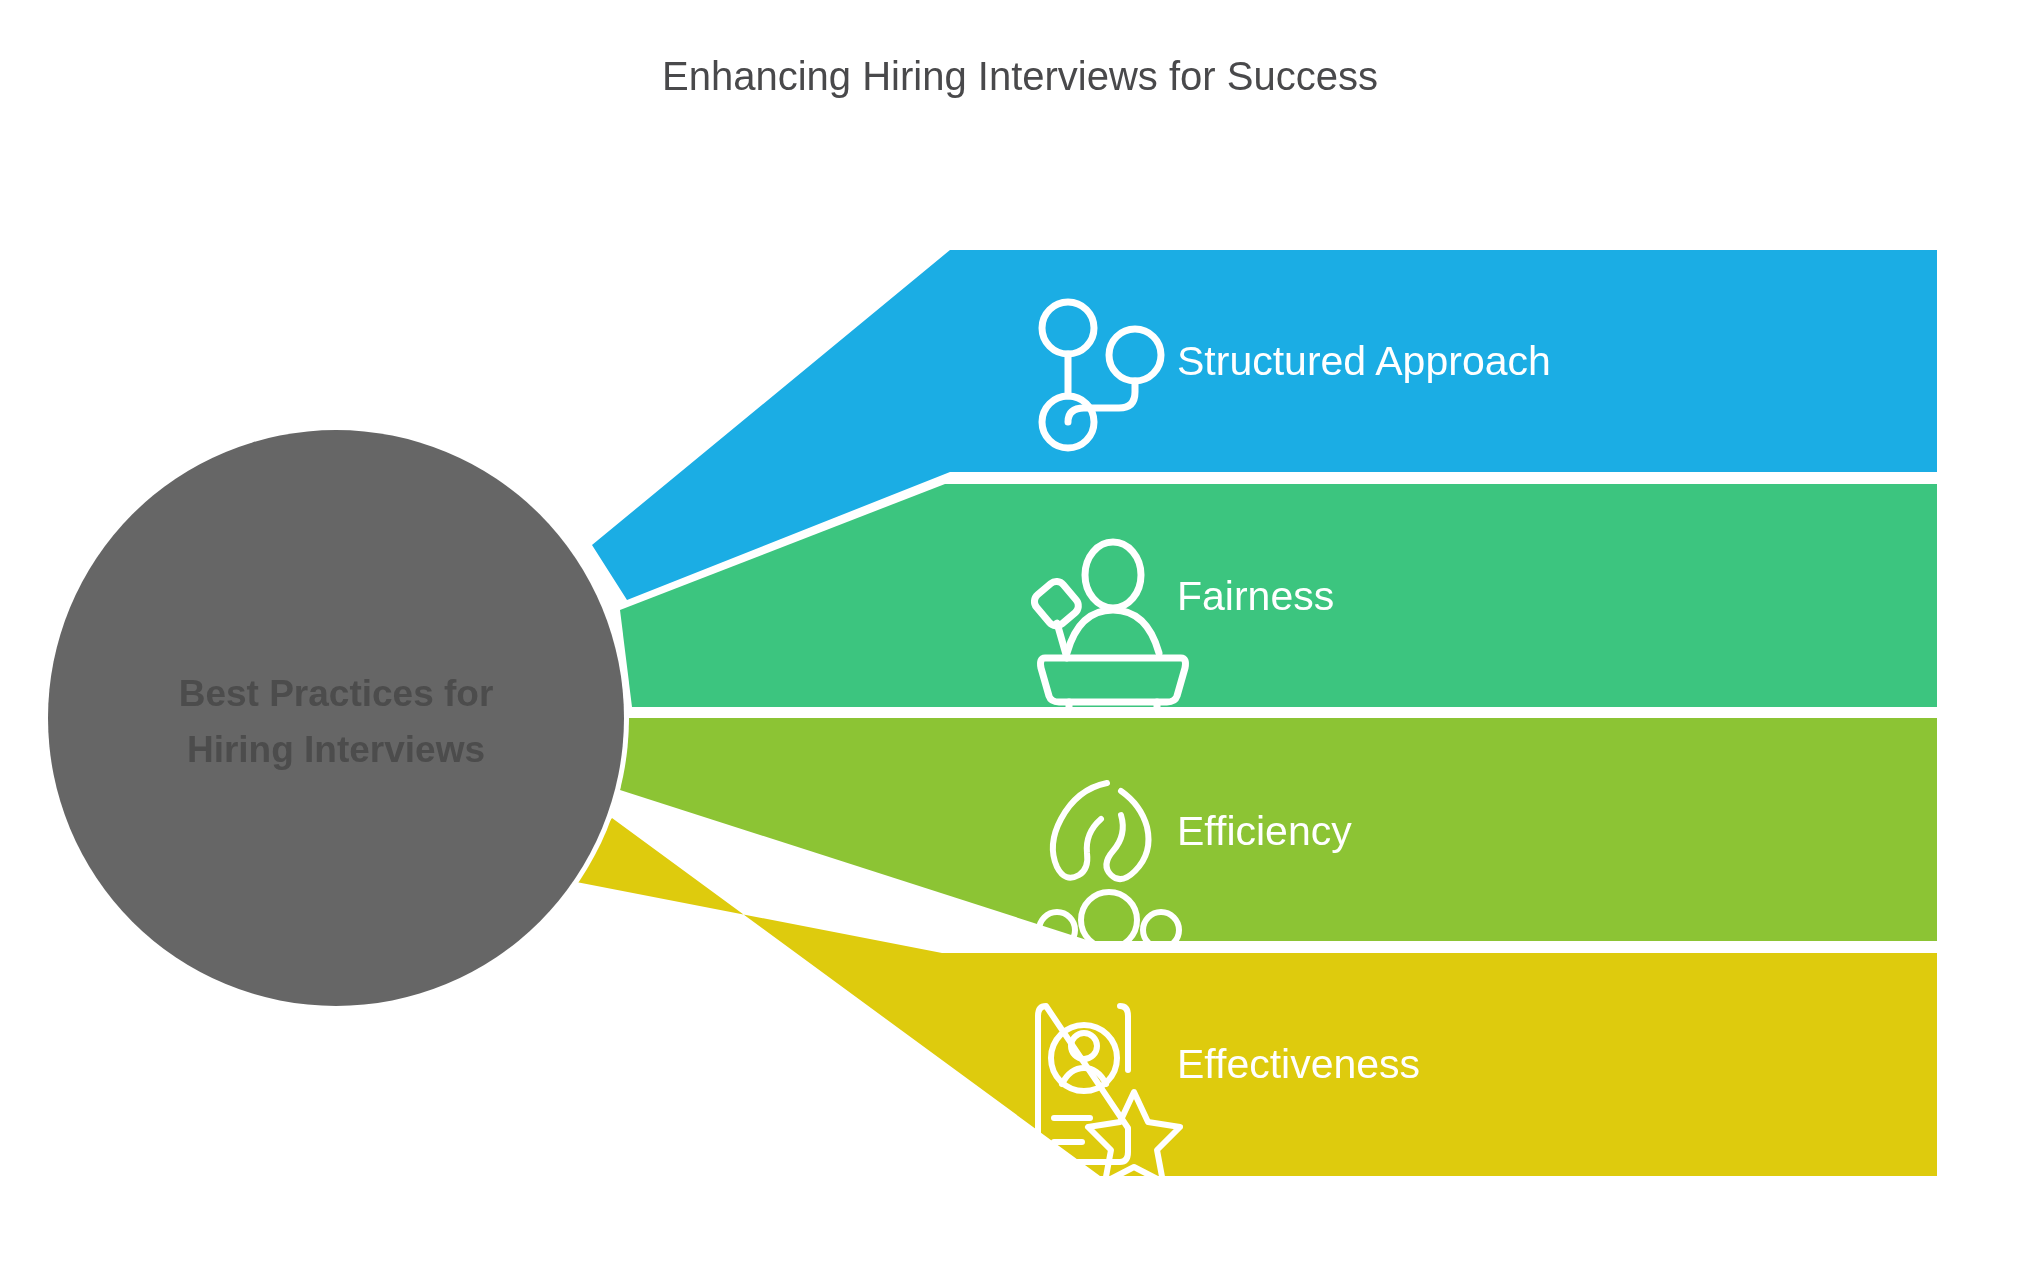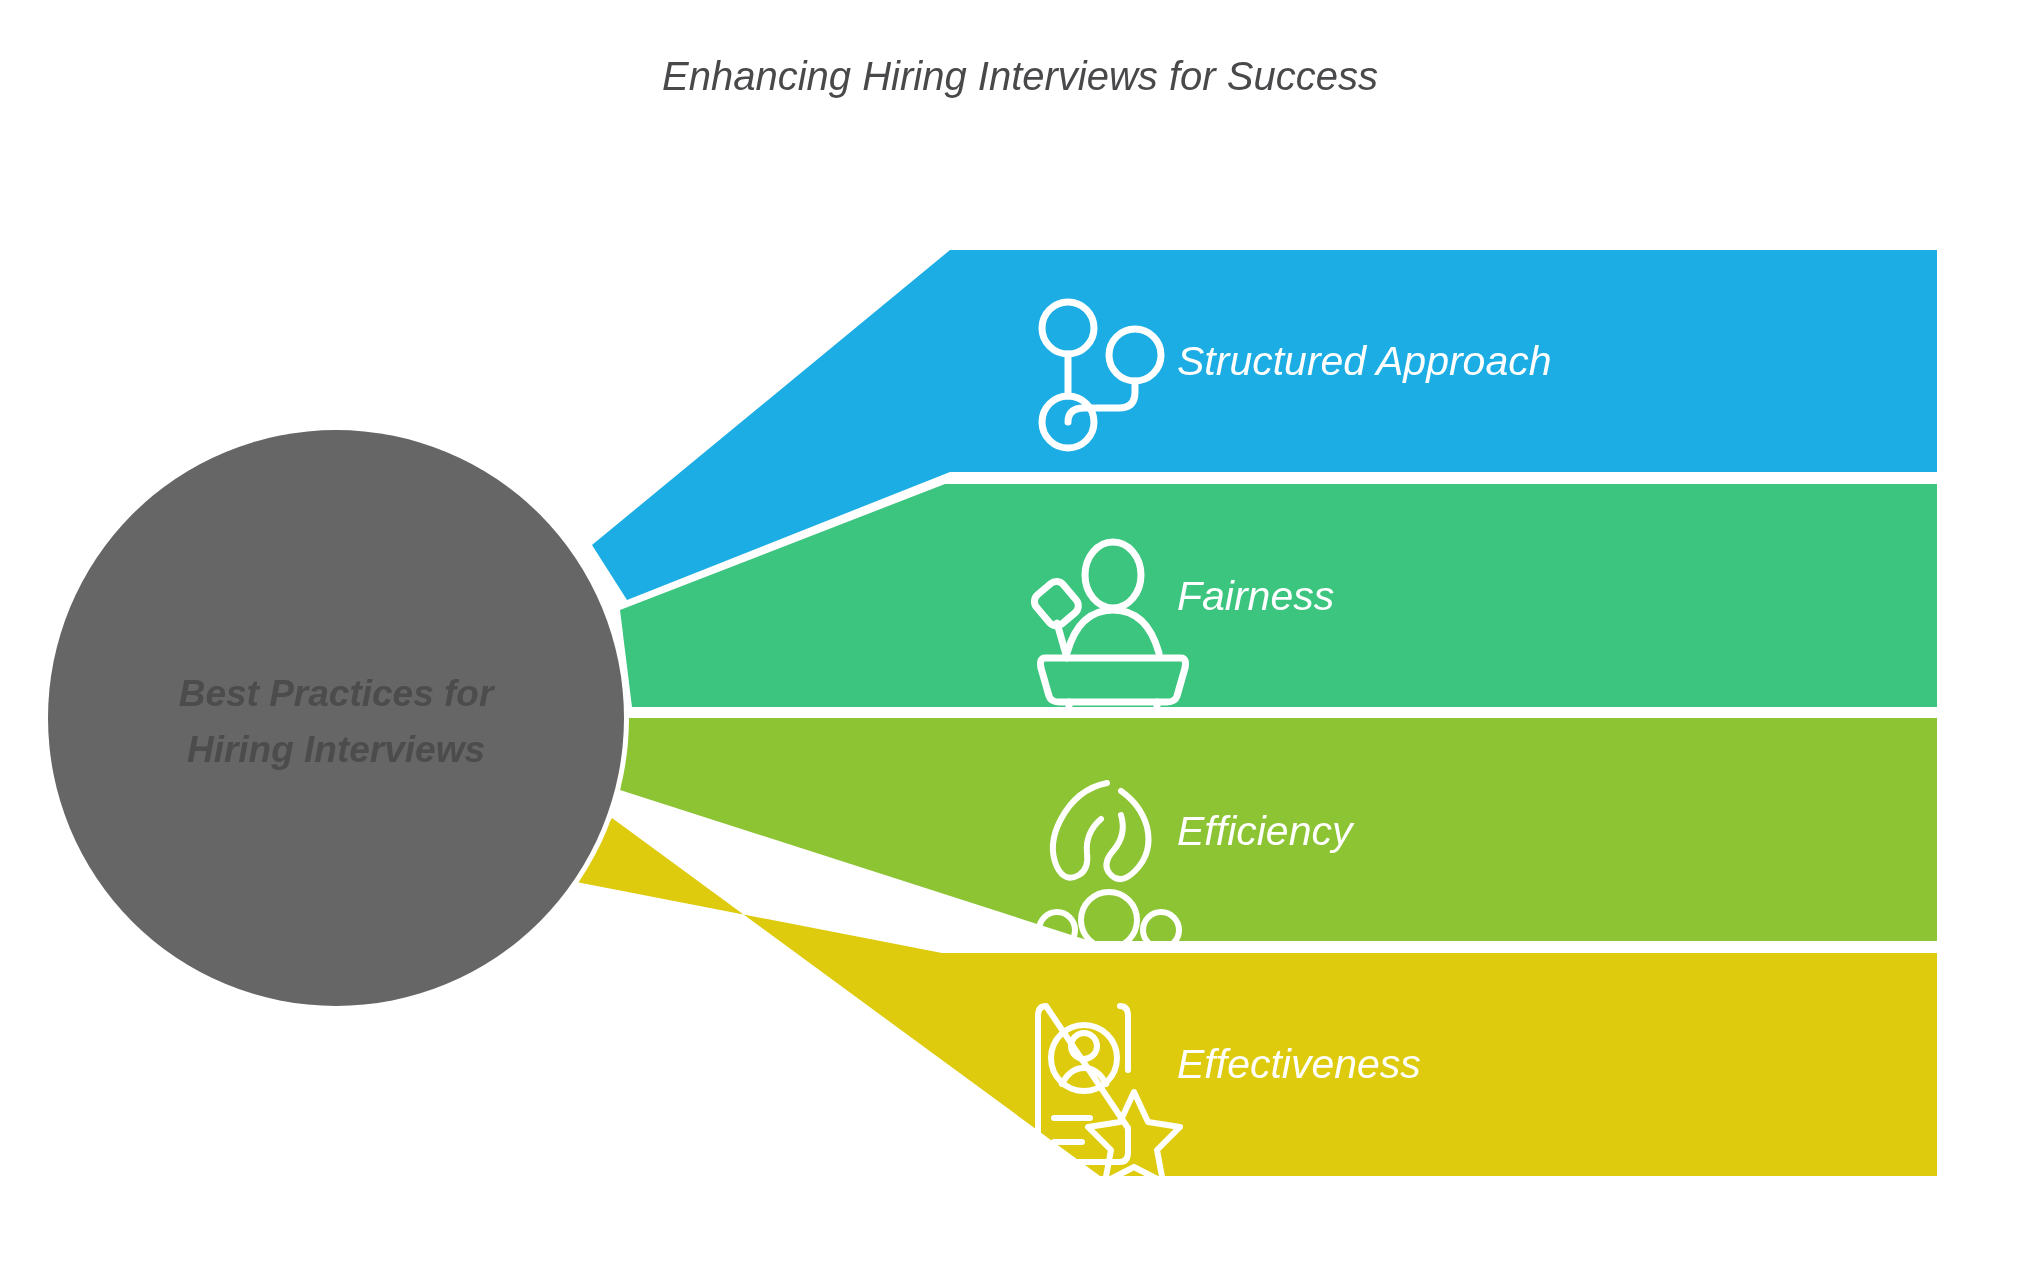--- a/index.html
+++ b/index.html
@@ -13,21 +13,20 @@
     font-family: "Liberation Sans", sans-serif;
     overflow: hidden;
     position: relative;
   }
   #stage {
     position: absolute;
     left: 0; top: 0;
     width: 2040px;
     height: 1268px;
     background: #ffffff;
-    font-style: italic;
   }
   svg.diagram {
     display: block;
     width: 2040px;
     height: 1270px;
   }
   .chart-title {
     font-family: "Liberation Sans", sans-serif;
     font-size: 40px;
     fill: #49494b;

